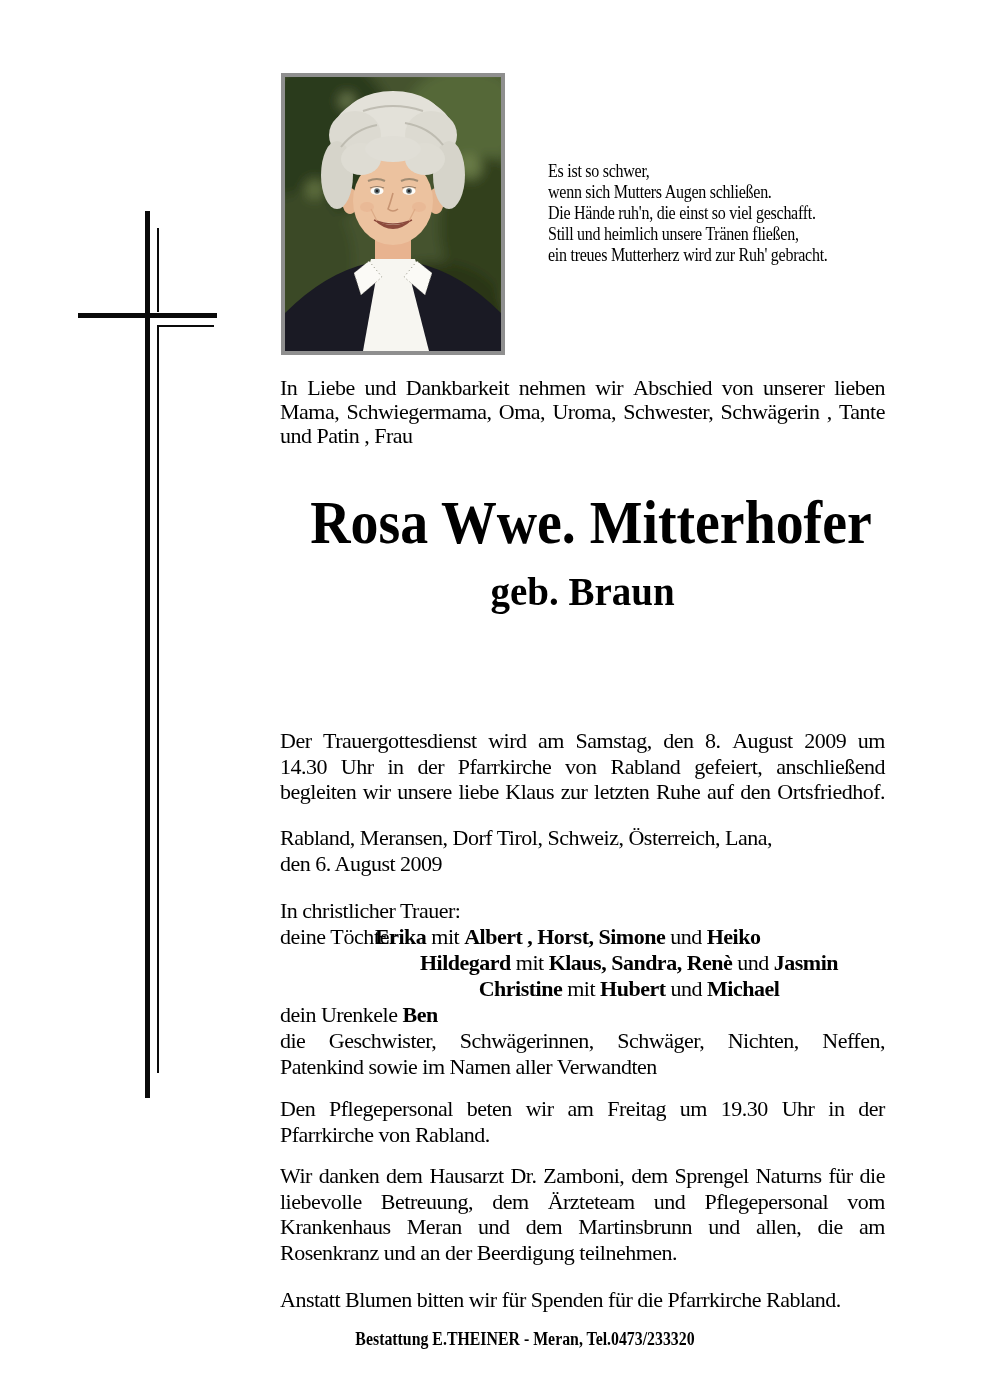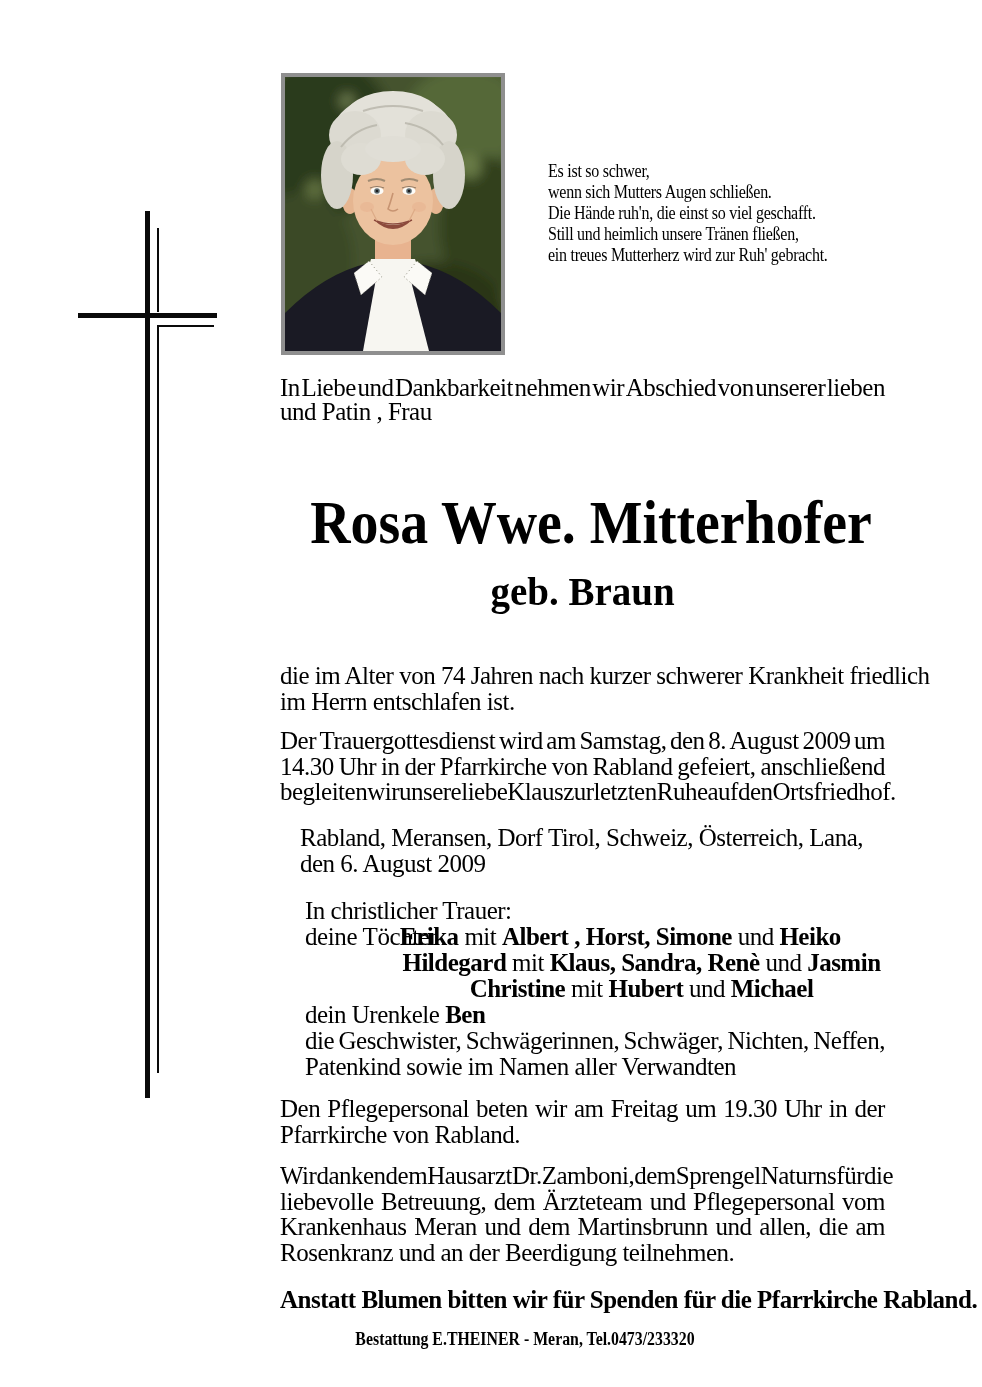--- a/index.html
+++ b/index.html
@@ -24,35 +24,35 @@
   }
   .photo-frame svg{display:block;}
   
   .poem{
     position:absolute;left:548px;top:161px;width:380px;
     transform:scaleX(.89);transform-origin:0 0;
     font-size:18px;letter-spacing:-0.3px;
   }
   .poem .tline{line-height:21px;}
   
-  .column{position:absolute;left:280px;top:0;width:605px;height:1053px;font-size:25px;letter-spacing:-0.5px;}
+  .column{position:absolute;left:280px;top:0;width:605px;height:1053px;font-size:22px;letter-spacing:-0.5px;}
   .block{position:absolute;left:0;width:605px;}
   .tline{white-space:pre;line-height:25.5px;}
   .jline{display:flex;justify-content:space-between;white-space:normal;}
   .ind{padding-left:93px;text-align:center;}
   .lbl{display:inline-block;width:95px;letter-spacing:-0.4px;}
   .b{font-weight:bold;}
   #intro{top:376px;}   #intro .tline{line-height:24px;}
   #death-notice{top:663px;}
   #funeral{top:728px;}
-  #places-date{top:825px;margin-left:20px;}
-  #family{top:898px;}  #family .tline{line-height:26px;margin-left:25px;}
+  #places-date{top:825px;}
+  #family{top:898px;}  #family .tline{line-height:26px;}
   #rosary{top:1096px;}
   #thanks{top:1163px;}
-  #flowers{top:1287px;font-weight:bold;}
+  #flowers{top:1287px;}
   
   .deceased-name{
     position:absolute;left:280px;top:490px;width:605px;text-align:center;
     font-weight:bold;font-size:62px;line-height:64px;white-space:nowrap;
     transform:scaleX(.9);transform-origin:50% 0;
   }
   .maiden-name{
     position:absolute;left:280px;top:574px;width:605px;text-align:center;
     font-weight:bold;font-size:39px;line-height:36px;white-space:nowrap;
   }
@@ -159,25 +159,31 @@
         <span>Liebe</span>
         <span>und</span>
         <span>Dankbarkeit</span>
         <span>nehmen</span>
         <span>wir</span>
         <span>Abschied</span>
         <span>von</span>
         <span>unserer</span>
         <span>lieben</span>
       </div>
+      <div class="tline jline">
+        <span>Mama,</span>
+        <span>Schwiegermama,</span>
+        <span>Oma,</span>
+        <span>Uroma,</span>
+        <span>Schwester,</span>
+        <span>Schwägerin</span>
+        <span>,</span>
+        <span>Tante</span>
+      </div>
       <div class="tline"><span>und Patin , Frau</span></div>
-    </div>
-  <div class="block" id="death-notice">
-      <div class="tline"><span>die im Alter von 74 Jahren nach kurzer schwerer Krankheit friedlich</span></div>
-      <div class="tline"><span>im Herrn entschlafen ist.</span></div>
     </div>
   <div class="block" id="funeral">
       <div class="tline jline">
         <span>Der</span>
         <span>Trauergottesdienst</span>
         <span>wird</span>
         <span>am</span>
         <span>Samstag,</span>
         <span>den</span>
         <span>8.</span>

